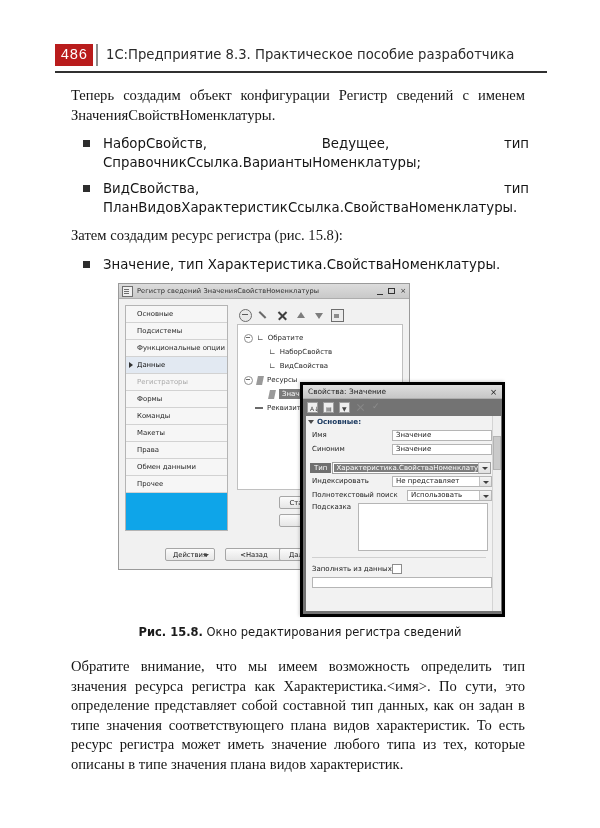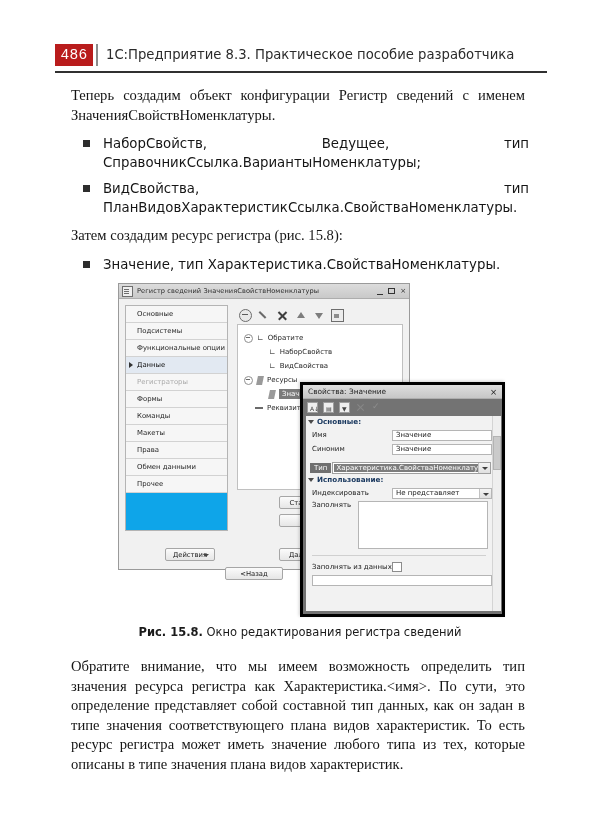--- a/index.html
+++ b/index.html
@@ -363,21 +363,21 @@
     left: 46px; top: 209px;
     width: 110px; height: 13px;
   }
   .bottom-bar {
     position: absolute;
     left: 6px; bottom: 7px;
     width: 278px;
     height: 14px;
   }
   .btn-act { position:absolute; left: 40px; top:0; width: 50px; height: 13px; }
-  .btn-back{ position:absolute; left: 100px; top:0; width: 58px; height: 13px; margin-top: 19px; }
+  .btn-back{ position:absolute; left: 100px; top:0; width: 58px; height: 13px; }
   .btn-next{ position:absolute; left: 154px; top:0; width: 48px; height: 13px; }
   .btn-act .car {
     position:absolute; right:5px; top:5px;
     width:0;height:0;border-left:3px solid transparent;border-right:3px solid transparent;
     border-top:3px solid #444;
   }
 
   
   .win-prop {
     position: absolute;
@@ -819,35 +819,39 @@
 
       <div class="type-row">
         <span class="type-lbl">Тип</span>
         <span class="type-field">
           <span class="selval">Характеристика.СвойстваНоменклатуры</span>
           <span class="dd"></span>
         </span>
         <span class="ellip-btn">...</span>
       </div>
 
-      <div class="grp">
-        <span class="tri"></span><span>Использование:</span>
-      </div>
 
       <div class="row">
         <span class="lbl">Индексировать</span>
         <span class="combo">
           <span>Не представляет</span>
           <span class="dd"></span>
         </span>
       </div>
+      <div class="row">
+        <span class="lbl w95">Полнотекстовый поиск</span>
+        <span class="combo">
+          <span>Использовать</span>
+          <span class="dd"></span>
+        </span>
+      </div>
 
 
       <div class="hint-row">
-        <span class="lbl">Заполнять</span>
+        <span class="lbl">Подсказка</span>
         <span class="hint-area"></span>
       </div>
 
       <div class="sep-line"></div>
 
       <div class="chk-row">
         <span class="lbl">Заполнять из данных запо</span>
         <span class="chkbox"></span>
       </div>
       <div class="row">

